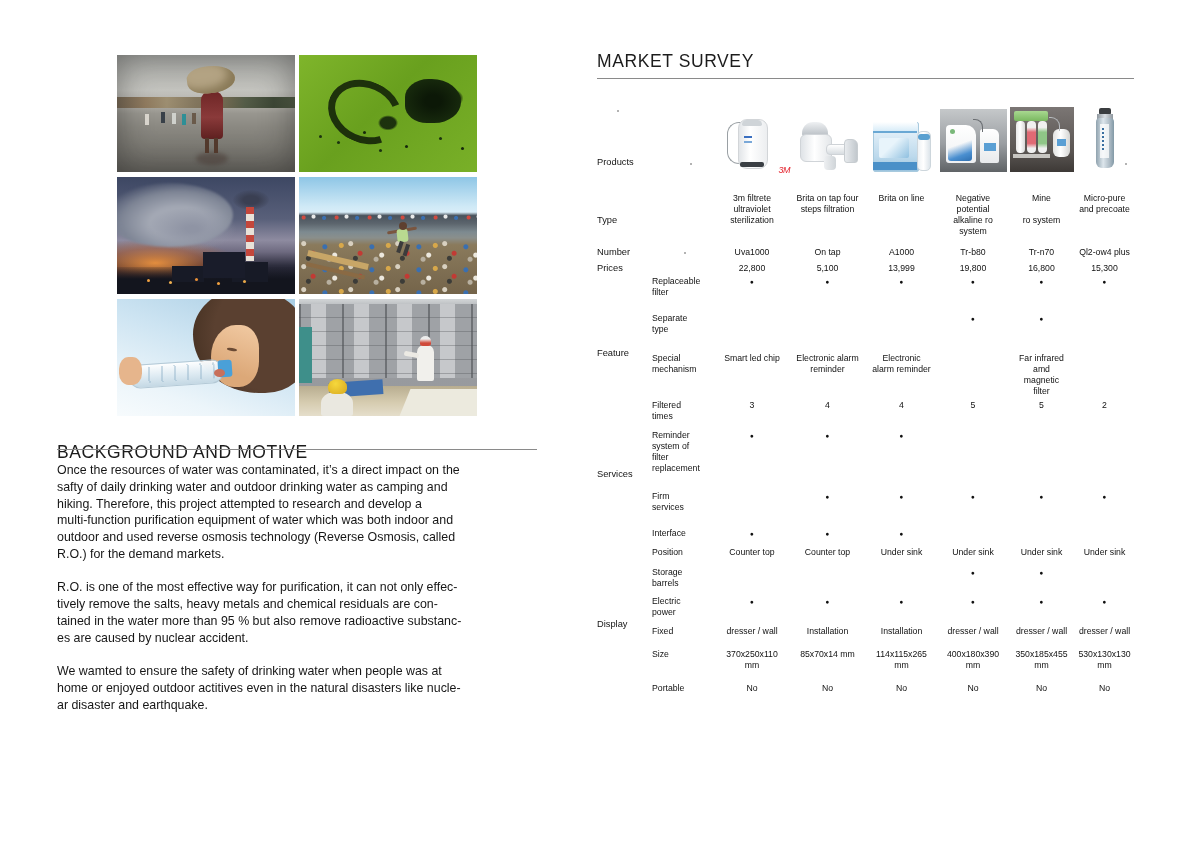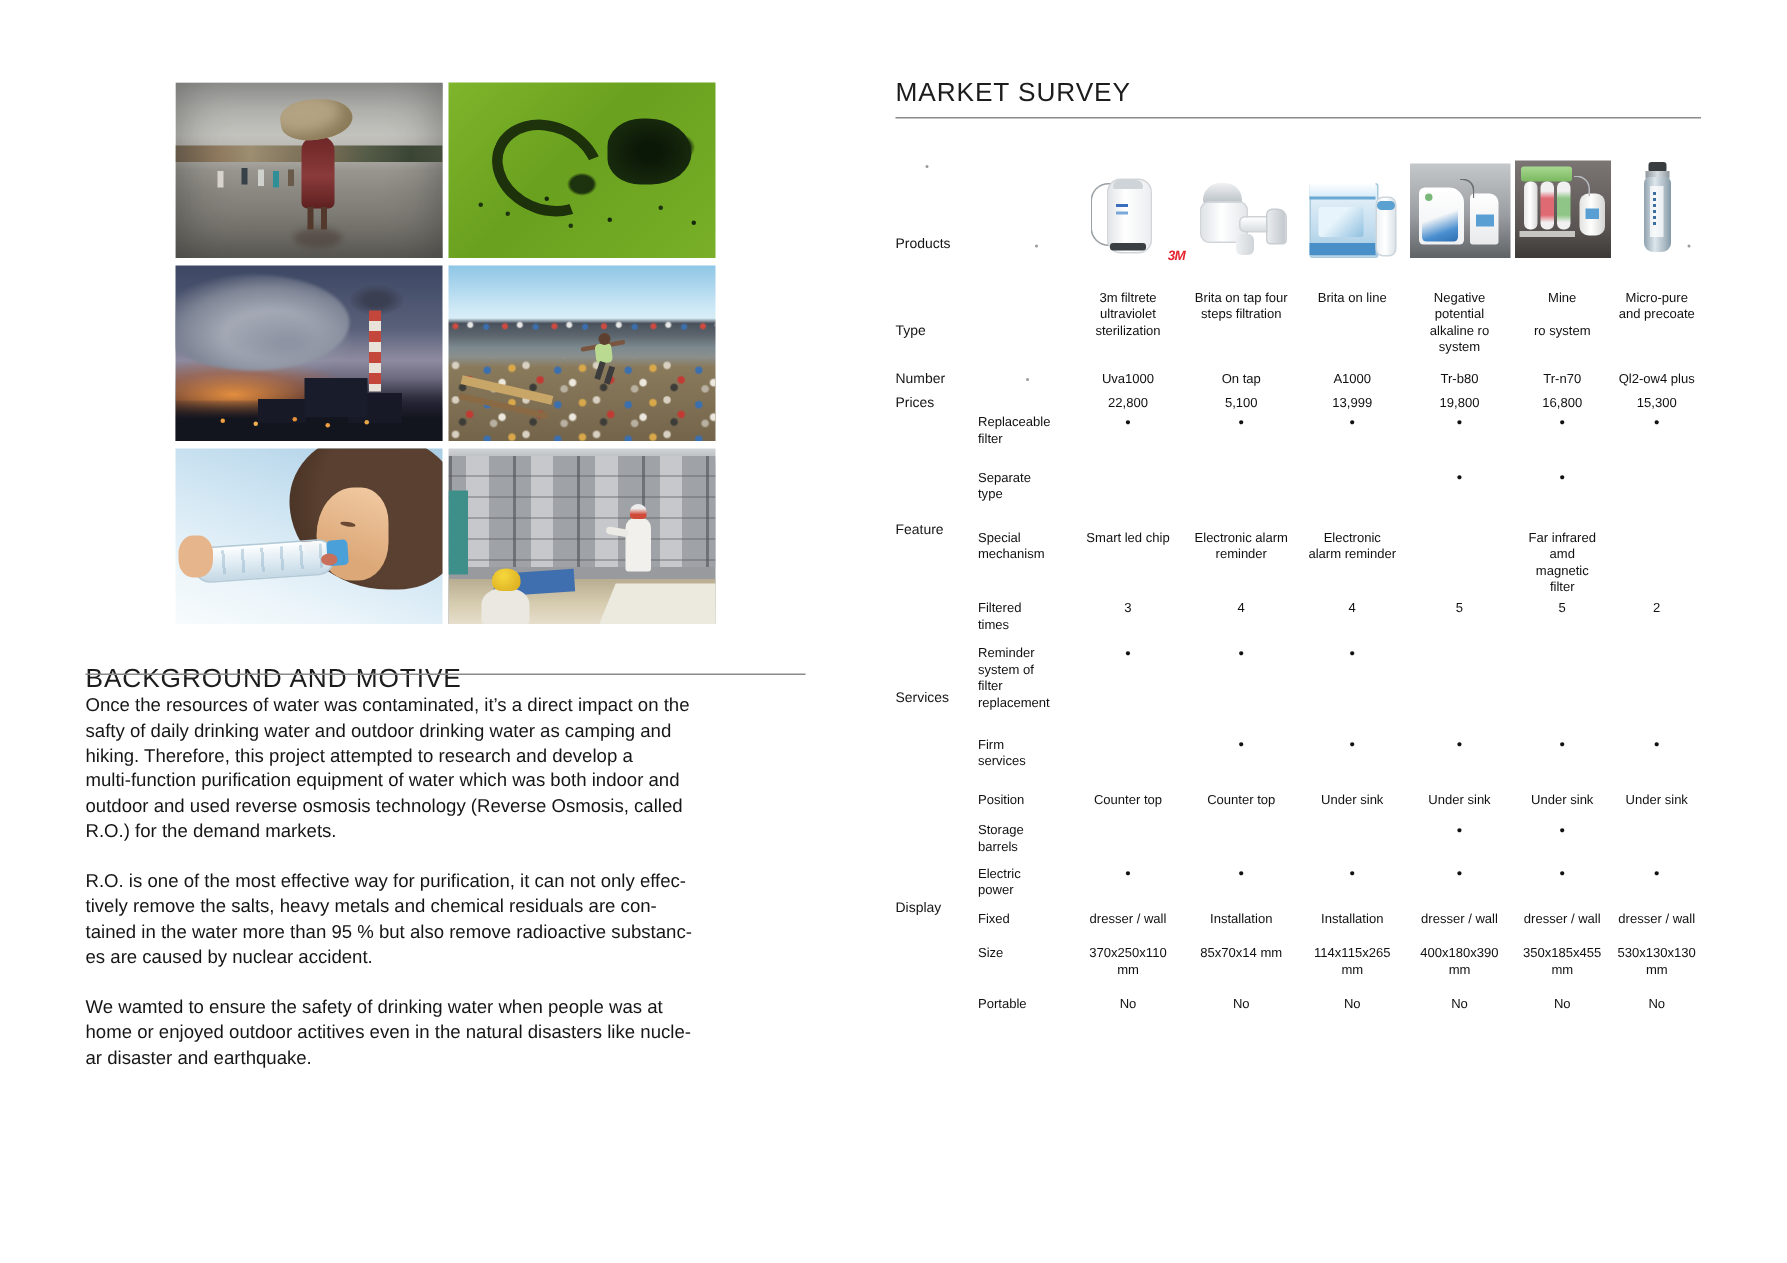--- a/index.html
+++ b/index.html
@@ -98,21 +98,21 @@
   .row-images{min-height:72px;align-items:flex-end;}
   .row-images .cell{display:flex;justify-content:center;align-items:flex-end;}
   
   .prod{position:relative;}
   .p1{width:52px;height:56px;}
   .p1-body{position:absolute;left:12px;top:3px;width:28px;height:48px;background:linear-gradient(90deg,#e2e5e8,#ffffff 40%,#eceef0);border:1px solid #d2d5d8;border-radius:9px;}
   .p1-cap{position:absolute;left:16px;top:4px;width:20px;height:6px;background:#cfd4d8;border-radius:5px 5px 2px 2px;}
   .p1-base{position:absolute;left:14px;top:46px;width:24px;height:5px;background:#3a3f44;border-radius:2px;}
   .p1-logo-dots{position:absolute;left:18px;top:20px;width:8px;height:2px;background:#3a6fc0;box-shadow:0 5px 0 #7aa8d8;}
   .p1-hose{position:absolute;left:1px;top:6px;width:16px;height:40px;border:1.5px solid #9aa0a4;border-right:none;border-radius:12px 0 0 12px;}
-  .p1-3m{position:absolute;right:-12px;bottom:-4px;color:#e4232e;font-weight:bold;font-style:italic;font-size:9px;letter-spacing:-.5px;}
+  .p1-3m{position:absolute;right:-12px;bottom:-4px;color:#e4232e;font-weight:normal;font-style:italic;font-size:9px;letter-spacing:-.5px;}
   .p2{width:64px;height:50px;}
   .p2-dome{position:absolute;left:6px;top:0;width:26px;height:14px;background:linear-gradient(180deg,#eff1f3,#b8bec4);border-radius:13px 13px 3px 3px;}
   .p2-body{position:absolute;left:4px;top:12px;width:30px;height:26px;background:linear-gradient(90deg,#dfe3e7,#ffffff 45%,#e4e7ea);border:1px solid #d0d4d8;border-radius:6px;}
   .p2-arm{position:absolute;left:30px;top:22px;width:26px;height:9px;background:linear-gradient(180deg,#ffffff,#d8dde1);border:1px solid #cfd3d7;border-radius:4px;}
   .p2-spout{position:absolute;left:48px;top:17px;width:12px;height:22px;background:linear-gradient(90deg,#e8ebee,#c2c8cd);border:1px solid #c8cdd1;border-radius:4px 6px 3px 3px;}
   .p2-cyl{position:absolute;left:28px;top:34px;width:12px;height:14px;background:linear-gradient(90deg,#eef0f2,#cfd4d8);border-radius:4px;}
   .p3{width:58px;height:52px;}
   .p3-box{position:absolute;left:0;top:2px;width:44px;height:48px;background:linear-gradient(180deg,#eef6fc,#bcd9ec 70%,#9cc4de);border:1px solid #a8cade;border-radius:2px;}
   .p3-flap{position:absolute;left:0;top:2px;width:44px;height:9px;background:linear-gradient(180deg,#ffffff,#d8ecf8);border-bottom:2px solid #6aa8d4;}
   .p3-art{position:absolute;left:6px;top:18px;width:30px;height:20px;background:linear-gradient(135deg,#e8f4fb 40%,#8fc0e0);border-radius:2px;}
@@ -420,20 +420,29 @@
             <div class="row" style="min-height: 37px;">
               <div class="sub">Firm
 services</div>
               <div class="cell c1"></div>
               <div class="cell c2 dot">●</div>
               <div class="cell c3 dot">●</div>
               <div class="cell c4 dot">●</div>
               <div class="cell c5 dot">●</div>
               <div class="cell c6 dot">●</div>
             </div>
+            <div class="row" style="min-height: 19px;">
+              <div class="sub">Interface</div>
+              <div class="cell c1 dot">●</div>
+              <div class="cell c2 dot">●</div>
+              <div class="cell c3 dot">●</div>
+              <div class="cell c4"></div>
+              <div class="cell c5"></div>
+              <div class="cell c6"></div>
+            </div>
           </div>
         </div>
         <div class="sec sec-display">
           <div class="group">Display</div>
           <div class="rows">
             <div class="row" style="min-height: 20px;">
               <div class="sub">Position</div>
               <div class="cell c1">Counter top</div>
               <div class="cell c2">Counter top</div>
               <div class="cell c3">Under sink</div>

